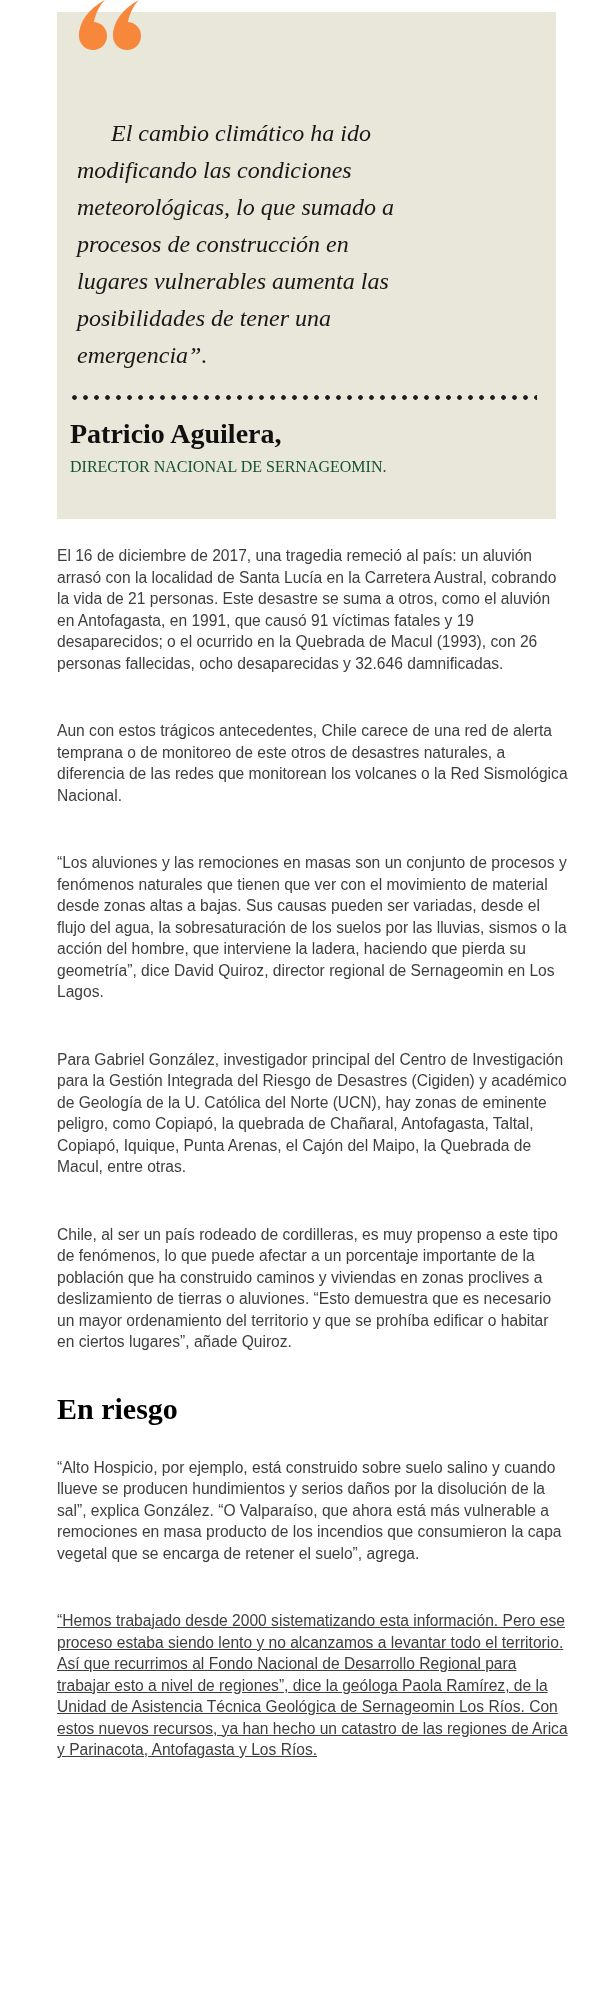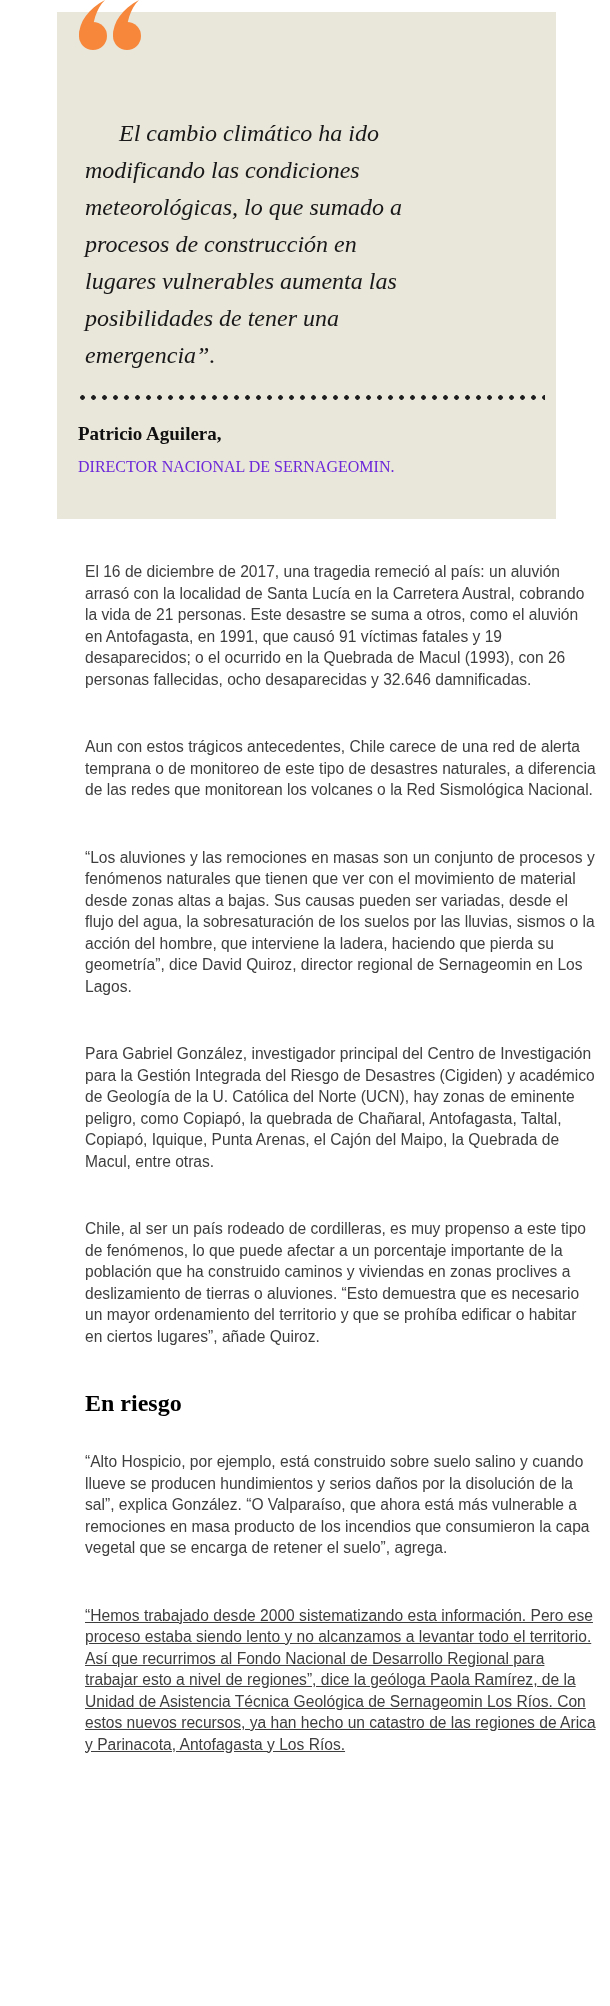--- a/index.html
+++ b/index.html
@@ -16,22 +16,22 @@
     padding: 12px 0 20px 57px;
     box-sizing: border-box;
   }
 
   
   .quote-card {
     position: relative;
     width: 499px;
     box-sizing: border-box;
     background: #e9e6da;
-    padding: 103px 26px 42px 16px;
-    margin: 0 0 42px 0;
+    padding: 103px 26px 42px 8px;
+    margin: 0 0 26px 0;
   }
   .quote-mark {
     position: absolute;
     top: -12px;
     left: 22px;
     width: 62px;
     height: 50px;
   }
   .quote-text {
     margin: 0 0 0 12px;
@@ -49,52 +49,51 @@
     height: 5px;
     background-image: radial-gradient(circle, #1f1f1f 2px, rgba(0,0,0,0) 2.6px);
     background-size: 11px 5px;
     background-repeat: repeat-x;
     background-position: 0 50%;
   }
   .author-name {
     margin: 22px 0 0 5px;
     font-family: "Liberation Serif", serif;
     font-weight: bold;
-    font-size: 19px;
+    font-size: 28px;
     line-height: 24px;
     color: #101010;
   }
   .author-role {
     margin: 10px 0 0 5px;
     font-family: "Liberation Serif", serif;
     font-size: 16px;
     line-height: 21px;
-    color: #6d28d9;
+    color: #14532d;
   }
 
   
   .article {
     width: 511px;
     color: #3e3e3e;
-    margin-left: 28px;
   }
   .article p {
     margin: 0 0 46px 0;
     font-size: 15.6px;
     line-height: 21.5px;
   }
   .article p:last-child {
     margin-bottom: 0;
     text-decoration: underline;
   }
   .section-heading {
     margin: -8px 0 30px 0;
     font-family: "Liberation Serif", serif;
     font-weight: bold;
-    font-size: 24px;
+    font-size: 30px;
     line-height: 36px;
     color: #000000;
   }
 </style>
 </head>
 <body>
 
 <div class="page">
 
   <div class="quote-card">
@@ -117,21 +116,21 @@
 
     <div class="author-name">Patricio Aguilera,</div>
 
     <div class="author-role">DIRECTOR NACIONAL DE SERNAGEOMIN.</div>
   </div>
 
   <div class="article">
 
     <p>El 16 de diciembre de 2017, una tragedia remeció al país: un aluvión arrasó con la localidad de Santa Lucía en la Carretera Austral, cobrando la vida de 21 personas. Este desastre se suma a otros, como el aluvión en Antofagasta, en 1991, que causó 91 víctimas fatales y 19 desaparecidos; o el ocurrido en la Quebrada de Macul (1993), con 26 personas fallecidas, ocho desaparecidas y 32.646 damnificadas.</p>
 
-    <p>Aun con estos trágicos antecedentes, Chile carece de una red de alerta temprana o de monitoreo de este tipo de desastres naturales, a diferencia de las redes que monitorean los volcanes o la Red Sismológica Nacional.</p>
+    <p>Aun con estos trágicos antecedentes, Chile carece de una red de alerta temprana o de monitoreo de este otros de desastres naturales, a diferencia de las redes que monitorean los volcanes o la Red Sismológica Nacional.</p>
 
     <p>“Los aluviones y las remociones en masas son un conjunto de procesos y fenómenos naturales que tienen que ver con el movimiento de material desde zonas altas a bajas. Sus causas pueden ser variadas, desde el flujo del agua, la sobresaturación de los suelos por las lluvias, sismos o la acción del hombre, que interviene la ladera, haciendo que pierda su geometría”, dice David Quiroz, director regional de Sernageomin en Los Lagos.</p>
 
     <p>Para Gabriel González, investigador principal del Centro de Investigación para la Gestión Integrada del Riesgo de Desastres (Cigiden) y académico de Geología de la U. Católica del Norte (UCN), hay zonas de eminente peligro, como Copiapó, la quebrada de Chañaral, Antofagasta, Taltal, Copiapó, Iquique, Punta Arenas, el Cajón del Maipo, la Quebrada de Macul, entre otras.</p>
 
     <p>Chile, al ser un país rodeado de cordilleras, es muy propenso a este tipo de fenómenos, lo que puede afectar a un porcentaje importante de la población que ha construido caminos y viviendas en zonas proclives a deslizamiento de tierras o aluviones. “Esto demuestra que es necesario un mayor ordenamiento del territorio y que se prohíba edificar o habitar en ciertos lugares”, añade Quiroz.</p>
 
     <h2 class="section-heading">En riesgo</h2>
 
     <p>“Alto Hospicio, por ejemplo, está construido sobre suelo salino y cuando llueve se producen hundimientos y serios daños por la disolución de la sal”, explica González. “O Valparaíso, que ahora está más vulnerable a remociones en masa producto de los incendios que consumieron la capa vegetal que se encarga de retener el suelo”, agrega.</p>

